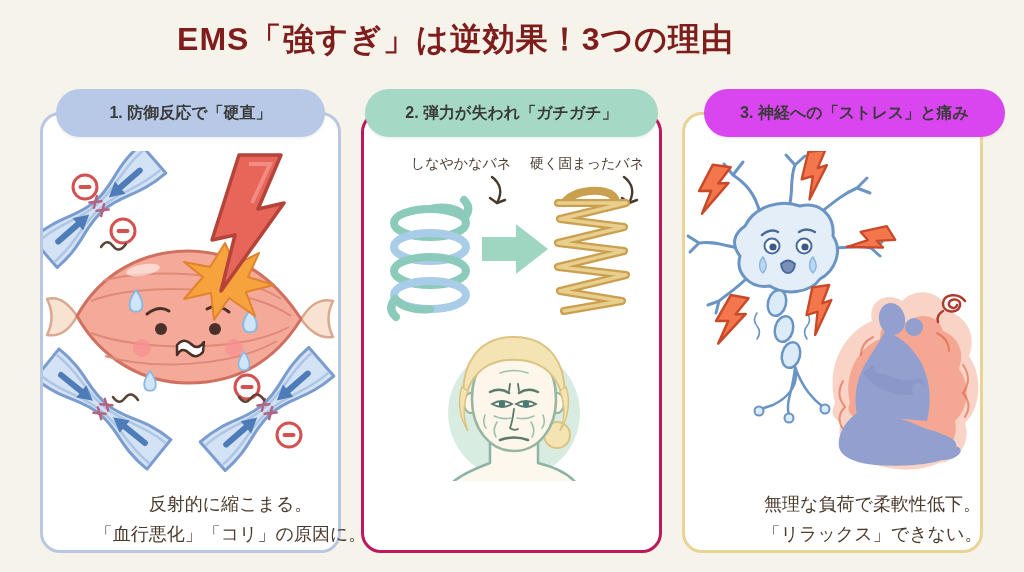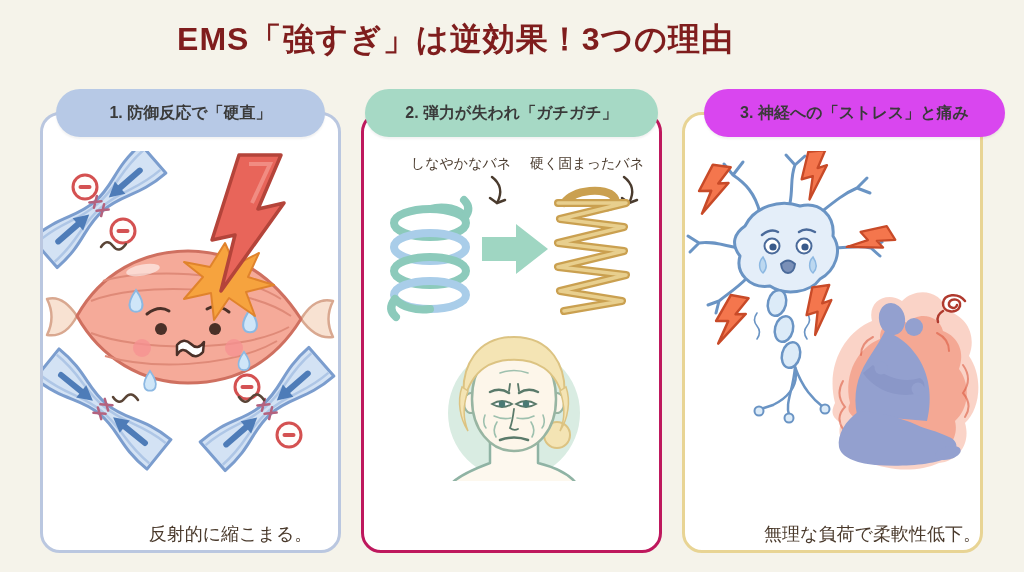--- a/index.html
+++ b/index.html
@@ -122,20 +122,21 @@
       <path d="M182,92 L192,114 L216,102 L205,126 L231,134 L203,141 L212,165 L186,147 L171,169 L168,142 L141,148 L160,126 L141,111 L167,116 Z" fill="#f6a33e" stroke="#e0832c" stroke-width="2" stroke-linejoin="round"></path>
     </g>
     <g>
       <path d="M196,4 L238,4 L215,58 L241,52 L178,140 L192,84 L169,89 Z" fill="#e8655a" stroke="#b4443a" stroke-width="3.5" stroke-linejoin="round"></path>
       <path d="M206,13 L227,13 L209,52" stroke="#f2968c" stroke-width="4" fill="none" opacity="0.8"></path>
     </g>
   </svg>
 
   <div class="caption">
     <div>反射的に縮こまる。</div>
+    <div>「血行悪化」「コリ」の原因に。</div>
   </div>
 </div>
 
 <div class="panel p2">
   <div class="pill">2. 弾力が失われ「ガチガチ」</div>
 
   <div class="spring-label left">しなやかなバネ</div>
   <div class="spring-label right">硬く固まったバネ</div>
 
   <svg class="illu" viewBox="0 0 295 330">
@@ -279,14 +280,15 @@
       <use href="#bolt" transform="translate(16,12) rotate(8)"></use>
       <use href="#bolt" transform="translate(112,2) rotate(-6) scale(0.95)"></use>
       <use href="#bolt" transform="translate(196,66) rotate(58) scale(0.9)"></use>
       <use href="#bolt" transform="translate(34,142) rotate(10)"></use>
       <use href="#bolt" transform="translate(116,138) rotate(-8) scale(0.95)"></use>
     </g>
   </svg>
 
   <div class="caption">
     <div>無理な負荷で柔軟性低下。</div>
+    <div>「リラックス」できない。</div>
   </div>
 </div>
 
 </body></html>

